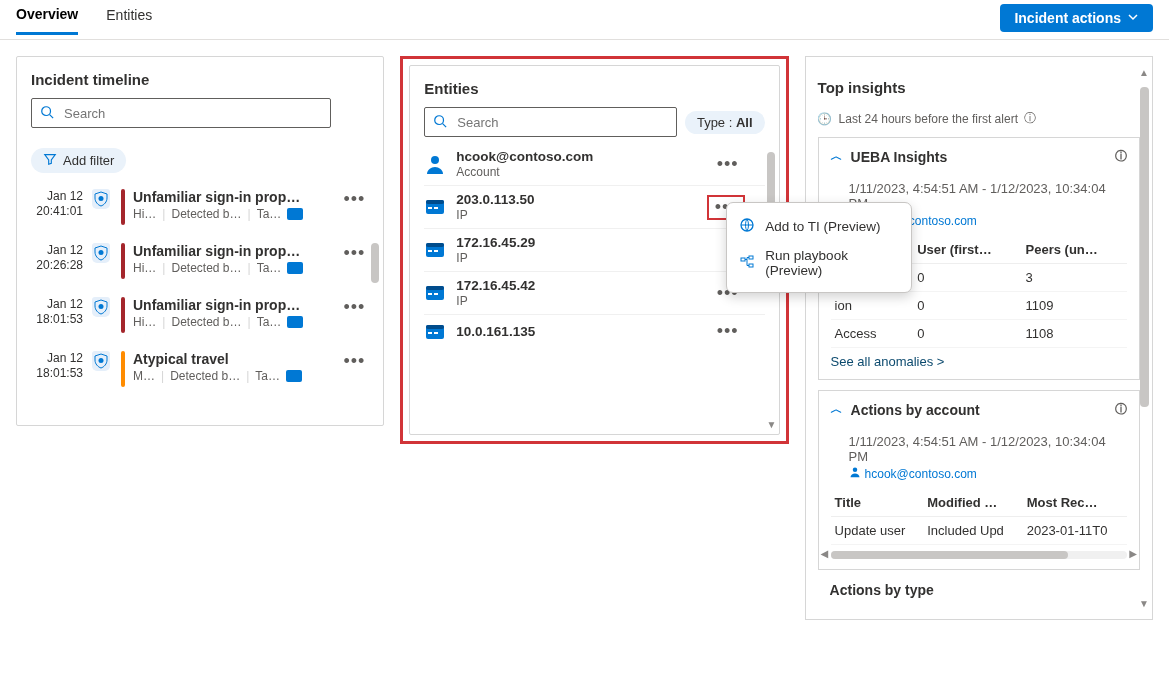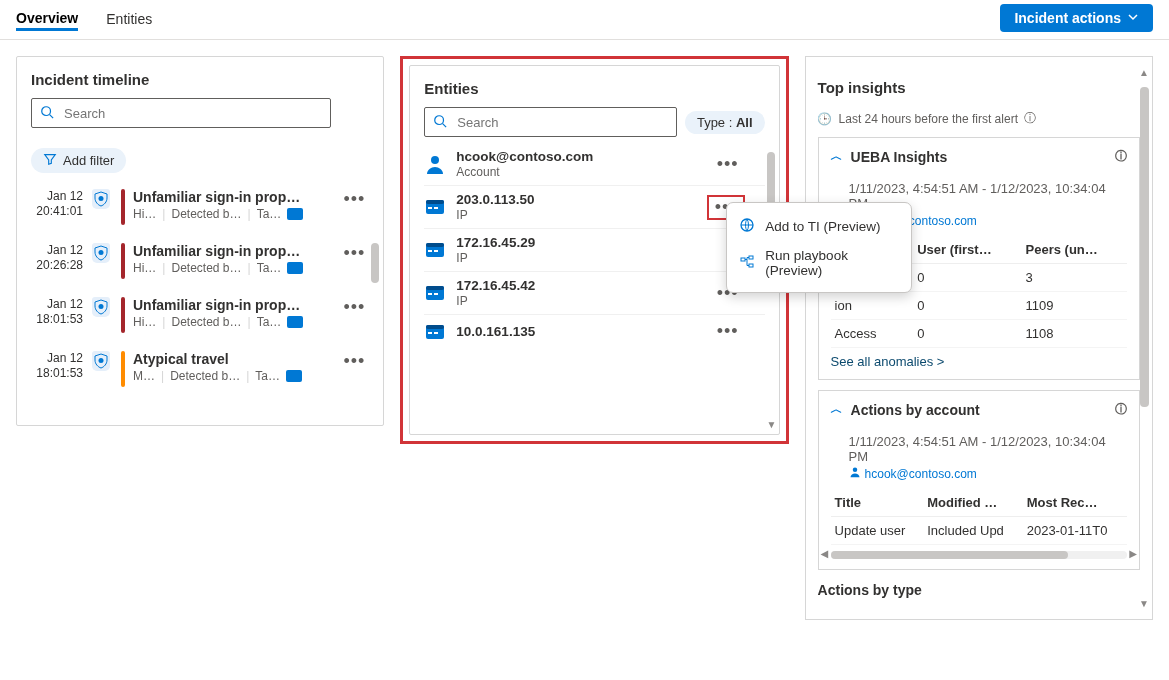--- a/index.html
+++ b/index.html
@@ -1,19 +1,19 @@
 <!DOCTYPE html>
 <html><head>
 <meta charset="utf-8">
 <style>
 * { box-sizing: border-box; font-family: "Segoe UI", Arial, sans-serif; }
 body { margin: 0; padding: 0; background: #fff; font-size: 13px; color: #323130; width: 1169px; }
 .topbar { display: flex; align-items: flex-start; justify-content: space-between; padding: 0 16px; border-bottom: 1px solid #e1dfdd; height: 40px; }
 .tabs { display: flex; gap: 28px; height: 40px; align-items: center; }
-.tab { font-size: 14px; color: #323130; padding-bottom: 2px; cursor: pointer; }
+.tab { font-size: 14px; color: #323130; padding-bottom: 10px; cursor: pointer; }
 .tab.active { font-weight: 600; border-bottom: 3px solid #0078d4; color: #000; }
 .actions-btn { background: #0078d4; color: #fff; border: none; border-radius: 4px; padding: 6px 14px; font-size: 14px; font-weight: 600; display: flex; align-items: center; gap: 6px; margin-top: 4px; cursor: pointer; }
 .main { display: flex; gap: 16px; padding: 16px; align-items: flex-start; }
 .col-left { width: 370px; display: flex; flex-direction: column; gap: 16px; }
 .col-mid { width: 390px; }
 .col-right { width: 350px; }
 .panel { border: 1px solid #d6d6d6; border-radius: 2px; background: #fff; padding: 14px 14px 10px 14px; position: relative; }
 .panel-title { font-weight: 600; font-size: 15px; margin-bottom: 10px; }
 .search-box { display: flex; align-items: center; border: 1px solid #605e5c; border-radius: 2px; height: 30px; padding: 0 8px; gap: 8px; }
 .search-box input { border: none; outline: none; flex: 1; font-size: 13px; background: transparent; }
@@ -419,20 +419,20 @@
               </tr>
             </tbody>
         </table>
         <div class="hscroll-bar">
           <span class="hscroll-arrow-l">◀</span>
           <div class="hscroll-thumb"></div>
           <span class="hscroll-arrow-r">▶</span>
         </div>
       </div>
 
-      <div style="font-weight:600; font-size:14px; margin-top:12px;">Actions by type</div>
+      <div style="font-weight:600; font-size:14px; margin-top:12px;margin-left:12px;">Actions by type</div>
 
       <span class="right-scroll-arrowup">▲</span>
       <div class="right-scroll"></div>
       <span class="right-scroll-arrowdown">▼</span>
     </div>
   </div>
 </div>
 
 </body></html>

